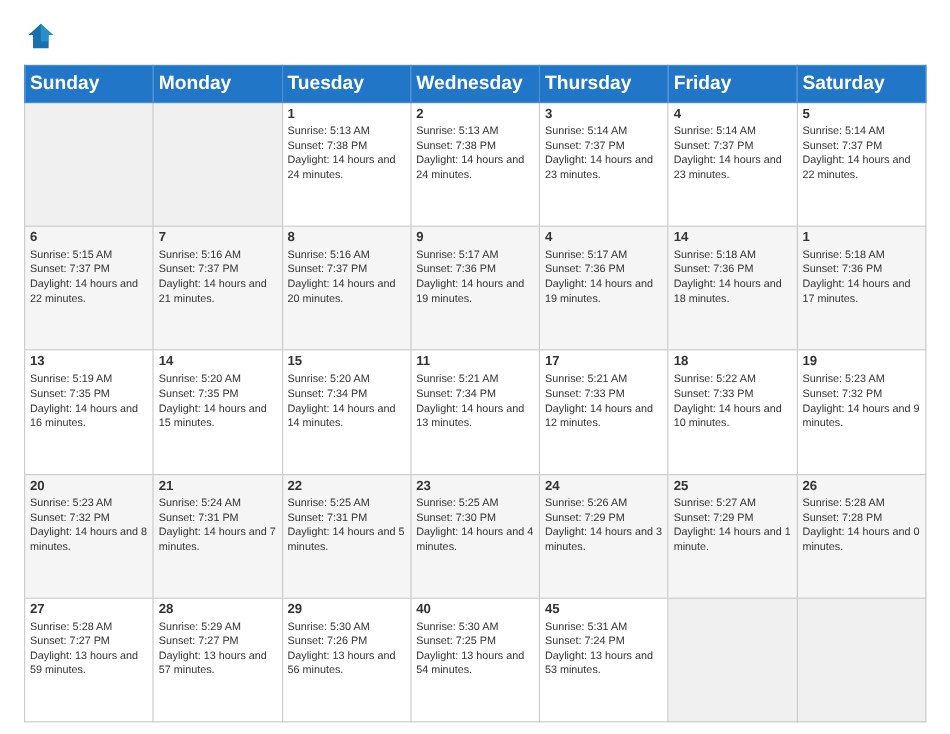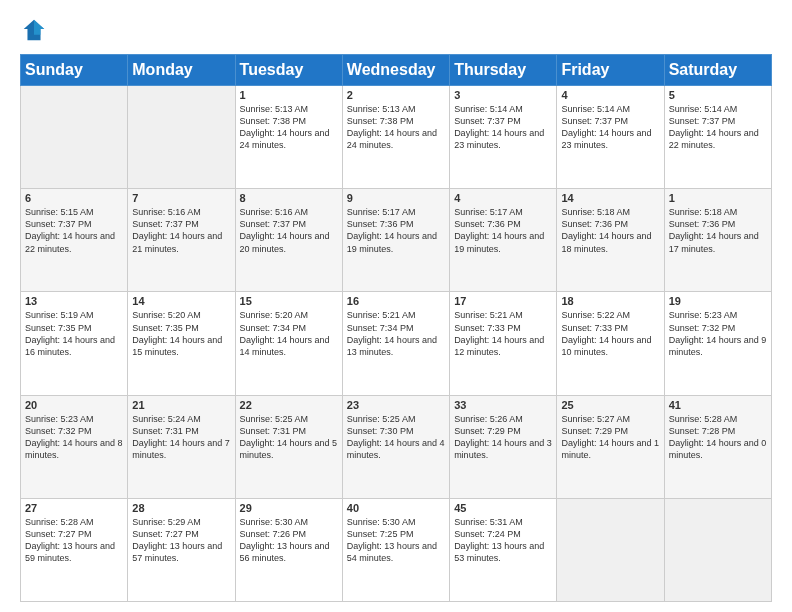--- a/index.html
+++ b/index.html
@@ -154,33 +154,33 @@
           <td><span class="day-num">8</span><span class="cell-text">Sunrise: 5:16 AM<br>Sunset: 7:37 PM<br>Daylight: 14 hours and 20 minutes.</span></td>
           <td><span class="day-num">9</span><span class="cell-text">Sunrise: 5:17 AM<br>Sunset: 7:36 PM<br>Daylight: 14 hours and 19 minutes.</span></td>
           <td><span class="day-num">4</span><span class="cell-text">Sunrise: 5:17 AM<br>Sunset: 7:36 PM<br>Daylight: 14 hours and 19 minutes.</span></td>
           <td><span class="day-num">14</span><span class="cell-text">Sunrise: 5:18 AM<br>Sunset: 7:36 PM<br>Daylight: 14 hours and 18 minutes.</span></td>
           <td><span class="day-num">1</span><span class="cell-text">Sunrise: 5:18 AM<br>Sunset: 7:36 PM<br>Daylight: 14 hours and 17 minutes.</span></td>
         </tr>
         <tr>
           <td><span class="day-num">13</span><span class="cell-text">Sunrise: 5:19 AM<br>Sunset: 7:35 PM<br>Daylight: 14 hours and 16 minutes.</span></td>
           <td><span class="day-num">14</span><span class="cell-text">Sunrise: 5:20 AM<br>Sunset: 7:35 PM<br>Daylight: 14 hours and 15 minutes.</span></td>
           <td><span class="day-num">15</span><span class="cell-text">Sunrise: 5:20 AM<br>Sunset: 7:34 PM<br>Daylight: 14 hours and 14 minutes.</span></td>
-          <td><span class="day-num">16</span><span class="cell-text">Sunrise: 5:21 AM<br>Sunset: 7:34 PM<br>Daylight: 14 hours and 13 minutes.</span></td>
+          <td><span class="day-num">11</span><span class="cell-text">Sunrise: 5:21 AM<br>Sunset: 7:34 PM<br>Daylight: 14 hours and 13 minutes.</span></td>
           <td><span class="day-num">17</span><span class="cell-text">Sunrise: 5:21 AM<br>Sunset: 7:33 PM<br>Daylight: 14 hours and 12 minutes.</span></td>
           <td><span class="day-num">18</span><span class="cell-text">Sunrise: 5:22 AM<br>Sunset: 7:33 PM<br>Daylight: 14 hours and 10 minutes.</span></td>
           <td><span class="day-num">19</span><span class="cell-text">Sunrise: 5:23 AM<br>Sunset: 7:32 PM<br>Daylight: 14 hours and 9 minutes.</span></td>
         </tr>
         <tr>
           <td><span class="day-num">20</span><span class="cell-text">Sunrise: 5:23 AM<br>Sunset: 7:32 PM<br>Daylight: 14 hours and 8 minutes.</span></td>
           <td><span class="day-num">21</span><span class="cell-text">Sunrise: 5:24 AM<br>Sunset: 7:31 PM<br>Daylight: 14 hours and 7 minutes.</span></td>
           <td><span class="day-num">22</span><span class="cell-text">Sunrise: 5:25 AM<br>Sunset: 7:31 PM<br>Daylight: 14 hours and 5 minutes.</span></td>
           <td><span class="day-num">23</span><span class="cell-text">Sunrise: 5:25 AM<br>Sunset: 7:30 PM<br>Daylight: 14 hours and 4 minutes.</span></td>
-          <td><span class="day-num">33</span><span class="cell-text">Sunrise: 5:26 AM<br>Sunset: 7:29 PM<br>Daylight: 14 hours and 3 minutes.</span></td>
+          <td><span class="day-num">24</span><span class="cell-text">Sunrise: 5:26 AM<br>Sunset: 7:29 PM<br>Daylight: 14 hours and 3 minutes.</span></td>
           <td><span class="day-num">25</span><span class="cell-text">Sunrise: 5:27 AM<br>Sunset: 7:29 PM<br>Daylight: 14 hours and 1 minute.</span></td>
-          <td><span class="day-num">41</span><span class="cell-text">Sunrise: 5:28 AM<br>Sunset: 7:28 PM<br>Daylight: 14 hours and 0 minutes.</span></td>
+          <td><span class="day-num">26</span><span class="cell-text">Sunrise: 5:28 AM<br>Sunset: 7:28 PM<br>Daylight: 14 hours and 0 minutes.</span></td>
         </tr>
         <tr>
           <td><span class="day-num">27</span><span class="cell-text">Sunrise: 5:28 AM<br>Sunset: 7:27 PM<br>Daylight: 13 hours and 59 minutes.</span></td>
           <td><span class="day-num">28</span><span class="cell-text">Sunrise: 5:29 AM<br>Sunset: 7:27 PM<br>Daylight: 13 hours and 57 minutes.</span></td>
           <td><span class="day-num">29</span><span class="cell-text">Sunrise: 5:30 AM<br>Sunset: 7:26 PM<br>Daylight: 13 hours and 56 minutes.</span></td>
           <td><span class="day-num">40</span><span class="cell-text">Sunrise: 5:30 AM<br>Sunset: 7:25 PM<br>Daylight: 13 hours and 54 minutes.</span></td>
           <td><span class="day-num">45</span><span class="cell-text">Sunrise: 5:31 AM<br>Sunset: 7:24 PM<br>Daylight: 13 hours and 53 minutes.</span></td>
           <td class="empty-cell"></td>
           <td class="empty-cell"></td>
         </tr>

